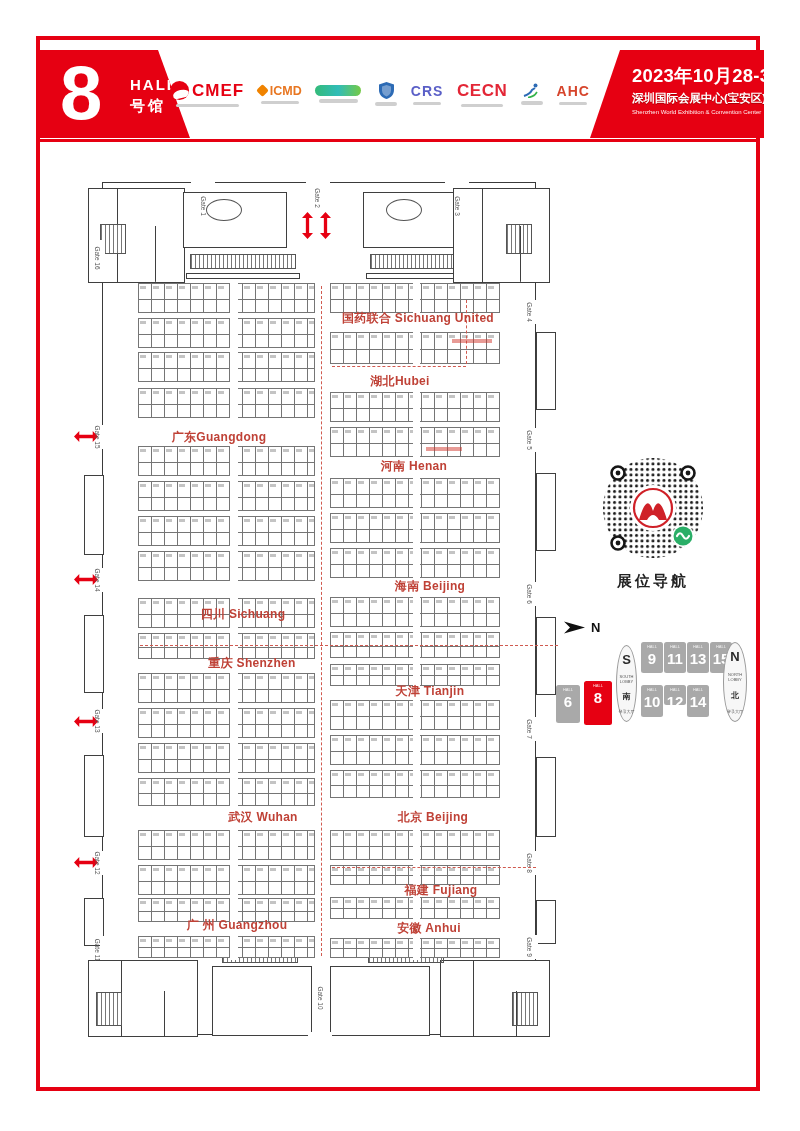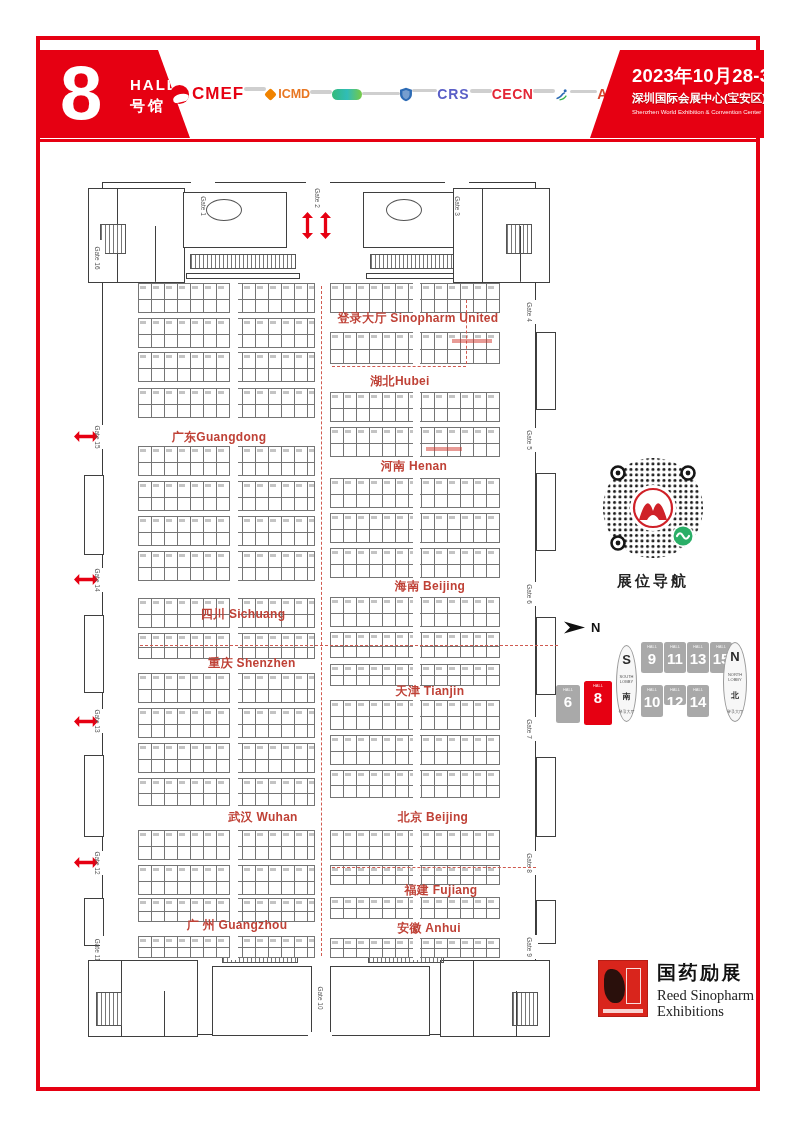--- a/index.html
+++ b/index.html
@@ -18,32 +18,32 @@
                 clip-path:polygon(30px 0,100% 0,100% 100%,0 100%);color:#fff;
                 padding:13px 8px 0 42px;box-sizing:border-box;}
   .ev-date{font-size:18.5px;font-weight:bold;letter-spacing:0.2px;white-space:nowrap;}
   .ev-cn{font-size:11.5px;font-weight:bold;margin-top:3px;white-space:nowrap;
          text-shadow:0 1px 0 rgba(120,0,0,.55);}
   .ev-en{font-size:6px;margin-top:3px;opacity:.95;white-space:nowrap;}
   .redrule{position:absolute;left:40px;top:139px;width:720px;height:3px;background:#e60012;}
   
   .logos{position:absolute;left:166px;top:60px;width:420px;height:68px;display:flex;
          align-items:center;justify-content:space-between;padding:0 4px;}
-  .lg{display:flex;flex-direction:row;align-items:flex-start;justify-content:center;}
+  .lg{display:flex;flex-direction:column;align-items:center;justify-content:center;}
   .lg-row{display:flex;align-items:center;gap:3px;}
   .cap{height:3.5px;background:#cfcfcf;width:85%;min-width:22px;margin-top:3px;border-radius:2px;}
   .cmef-mark{width:19px;height:19px;border-radius:50%;background:#e60012;position:relative;overflow:hidden;display:inline-block;}
   .cmef-mark::after{content:"";position:absolute;left:3px;top:9px;width:16px;height:8px;background:#fff;
                     border-radius:100% 100% 0 0;transform:rotate(-14deg);}
   .cmef-text{color:#e60012;font-weight:bold;font-size:17px;letter-spacing:1px;}
   .icmd-mark{width:9px;height:9px;background:#f08300;transform:rotate(45deg);display:inline-block;border-radius:2px;}
   .icmd-text{color:#e87722;font-weight:bold;font-size:12.5px;}
   .greenmark{width:46px;height:11px;border-radius:6px;background:linear-gradient(90deg,#1db36a,#19b5b0,#66c431);opacity:.9;}
   .crs-text{color:#5a5fc7;font-weight:bold;font-size:14px;letter-spacing:1px;}
-  .cecn-text{color:#e32636;font-weight:bold;font-size:14px;letter-spacing:.5px;}
+  .cecn-text{color:#e32636;font-weight:bold;font-size:17px;letter-spacing:.5px;}
   .ahc-text{color:#d6452c;font-weight:bold;font-size:14px;letter-spacing:1px;}
   
   .w{position:absolute;border:1px solid #3f3f3f;background:#fff;box-sizing:border-box;}
   .hall-outline{position:absolute;left:102px;top:182px;width:434px;height:853px;
                 border:1.5px solid #3a3a3a;box-sizing:border-box;}
   .fac{position:absolute;border:1px solid #3f3f3f;background-color:#fff;box-sizing:border-box;
        background-image:linear-gradient(#3f3f3f,#3f3f3f),linear-gradient(#3f3f3f,#3f3f3f);
        background-size:1px 100%,1px 60%;background-position:30% 0,70% 100%;background-repeat:no-repeat;}
   .oval{position:absolute;border:1px solid #555;border-radius:50%;background:#fff;box-sizing:border-box;}
   .grill{position:absolute;border:1px solid #555;box-sizing:border-box;
@@ -277,21 +277,21 @@
   <div class="gate" style="left:529px;top:863px">Gate 8</div>
   <div class="gate" style="left:529px;top:947px">Gate 9</div>
   <div class="gate" style="left:320px;top:998px">Gate 10</div>
   <div class="gate" style="left:97px;top:950px">Gate 11</div>
   <div class="gate" style="left:97px;top:863px">Gate 12</div>
   <div class="gate" style="left:97px;top:721px">Gate 13</div>
   <div class="gate" style="left:97px;top:580px">Gate 14</div>
   <div class="gate" style="left:97px;top:437px">Gate 15</div>
   <div class="gate" style="left:97px;top:258px">Gate 16</div>
 
-  <div class="region" style="left:418px;top:318px">登录大厅 Sinopharm United</div>
+  <div class="region" style="left:418px;top:318px">国药联合 Sichuang United</div>
   <div class="region" style="left:400px;top:381px">湖北Hubei</div>
   <div class="region" style="left:219px;top:437px">广东Guangdong</div>
   <div class="region" style="left:414px;top:466px">河南 Henan</div>
   <div class="region" style="left:243px;top:614px">四川 Sichuang</div>
   <div class="region" style="left:430px;top:586px">海南  Beijing</div>
   <div class="region" style="left:252px;top:663px">重庆 Shenzhen</div>
   <div class="region" style="left:430px;top:691px">天津  Tianjin</div>
   <div class="region" style="left:263px;top:817px">武汉  Wuhan</div>
   <div class="region" style="left:433px;top:817px">北京  Beijing</div>
   <div class="region" style="left:441px;top:890px">福建 Fujiang</div>
@@ -375,26 +375,13 @@
     <div class="mh-cap">HALL</div>
     <div class="mh-num">14</div>
   </div>
   <div class="lobby" style="left:723px;top:642px;width:24px;height:80px">
     <div class="lb-letter">N</div>
     <div class="lb-en">NORTH LOBBY</div>
     <div class="lb-cn">北</div>
     <div class="lb-en">登录大厅</div>
   </div>
 
-  <div class="brand" style="left:598px;top:960px">
-    <div class="seal">
-      <div class="seal-fig"></div>
-      <div class="seal-bar"></div>
-    </div>
-    <div class="brand-text">
-      <div class="brand-cn">国药励展</div>
-      <div class="brand-en">
-        <div>Reed Sinopharm</div>
-        <div>Exhibitions</div>
-      </div>
-    </div>
-  </div>
 </div>
 
 </body></html>

